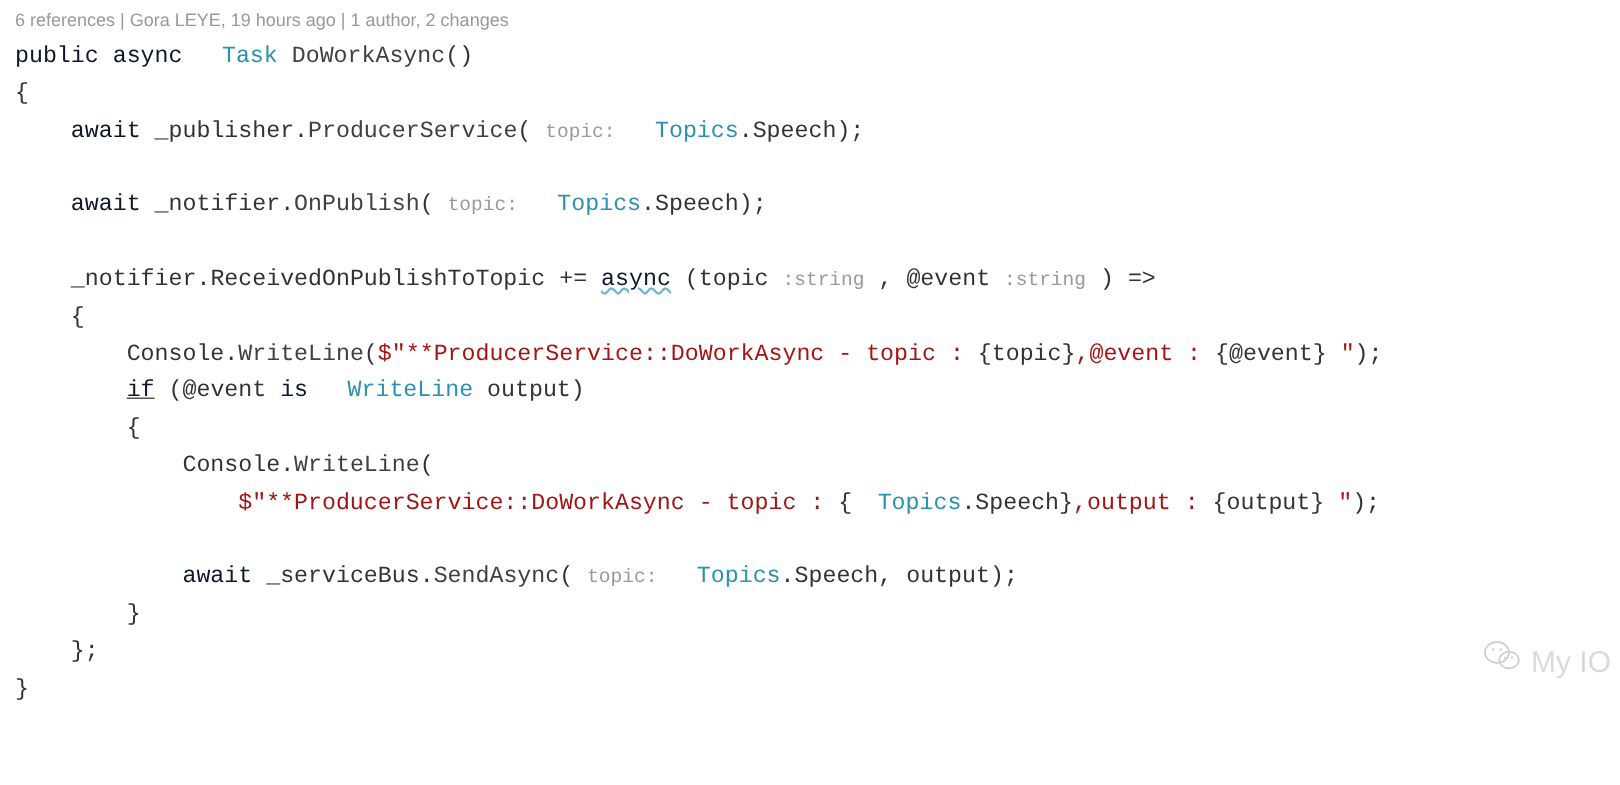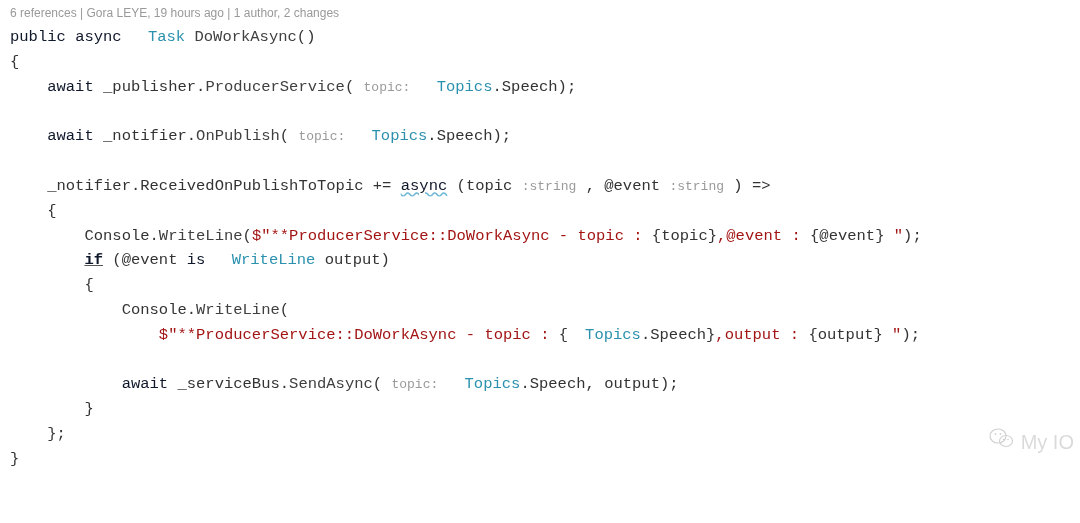--- a/index.html
+++ b/index.html
@@ -29,21 +29,20 @@
   .string { color: #a31515; }
   .param-hint { color: #9a9a9a; font-size: 13px; }
   .async-underline {
     text-decoration-line: underline;
     text-decoration-style: wavy;
     text-decoration-color: #6fb7d6;
   }
   .if-underline {
     text-decoration-line: underline;
     text-decoration-color: #555;
-    font-weight: bold;
   }
   .watermark {
     position: absolute;
     right: 6px;
     bottom: 18px;
     color: rgba(0,0,0,0.15);
     font-family: "Segoe UI", Arial, sans-serif;
     font-size: 20px;
     display: flex;
     align-items: center;

